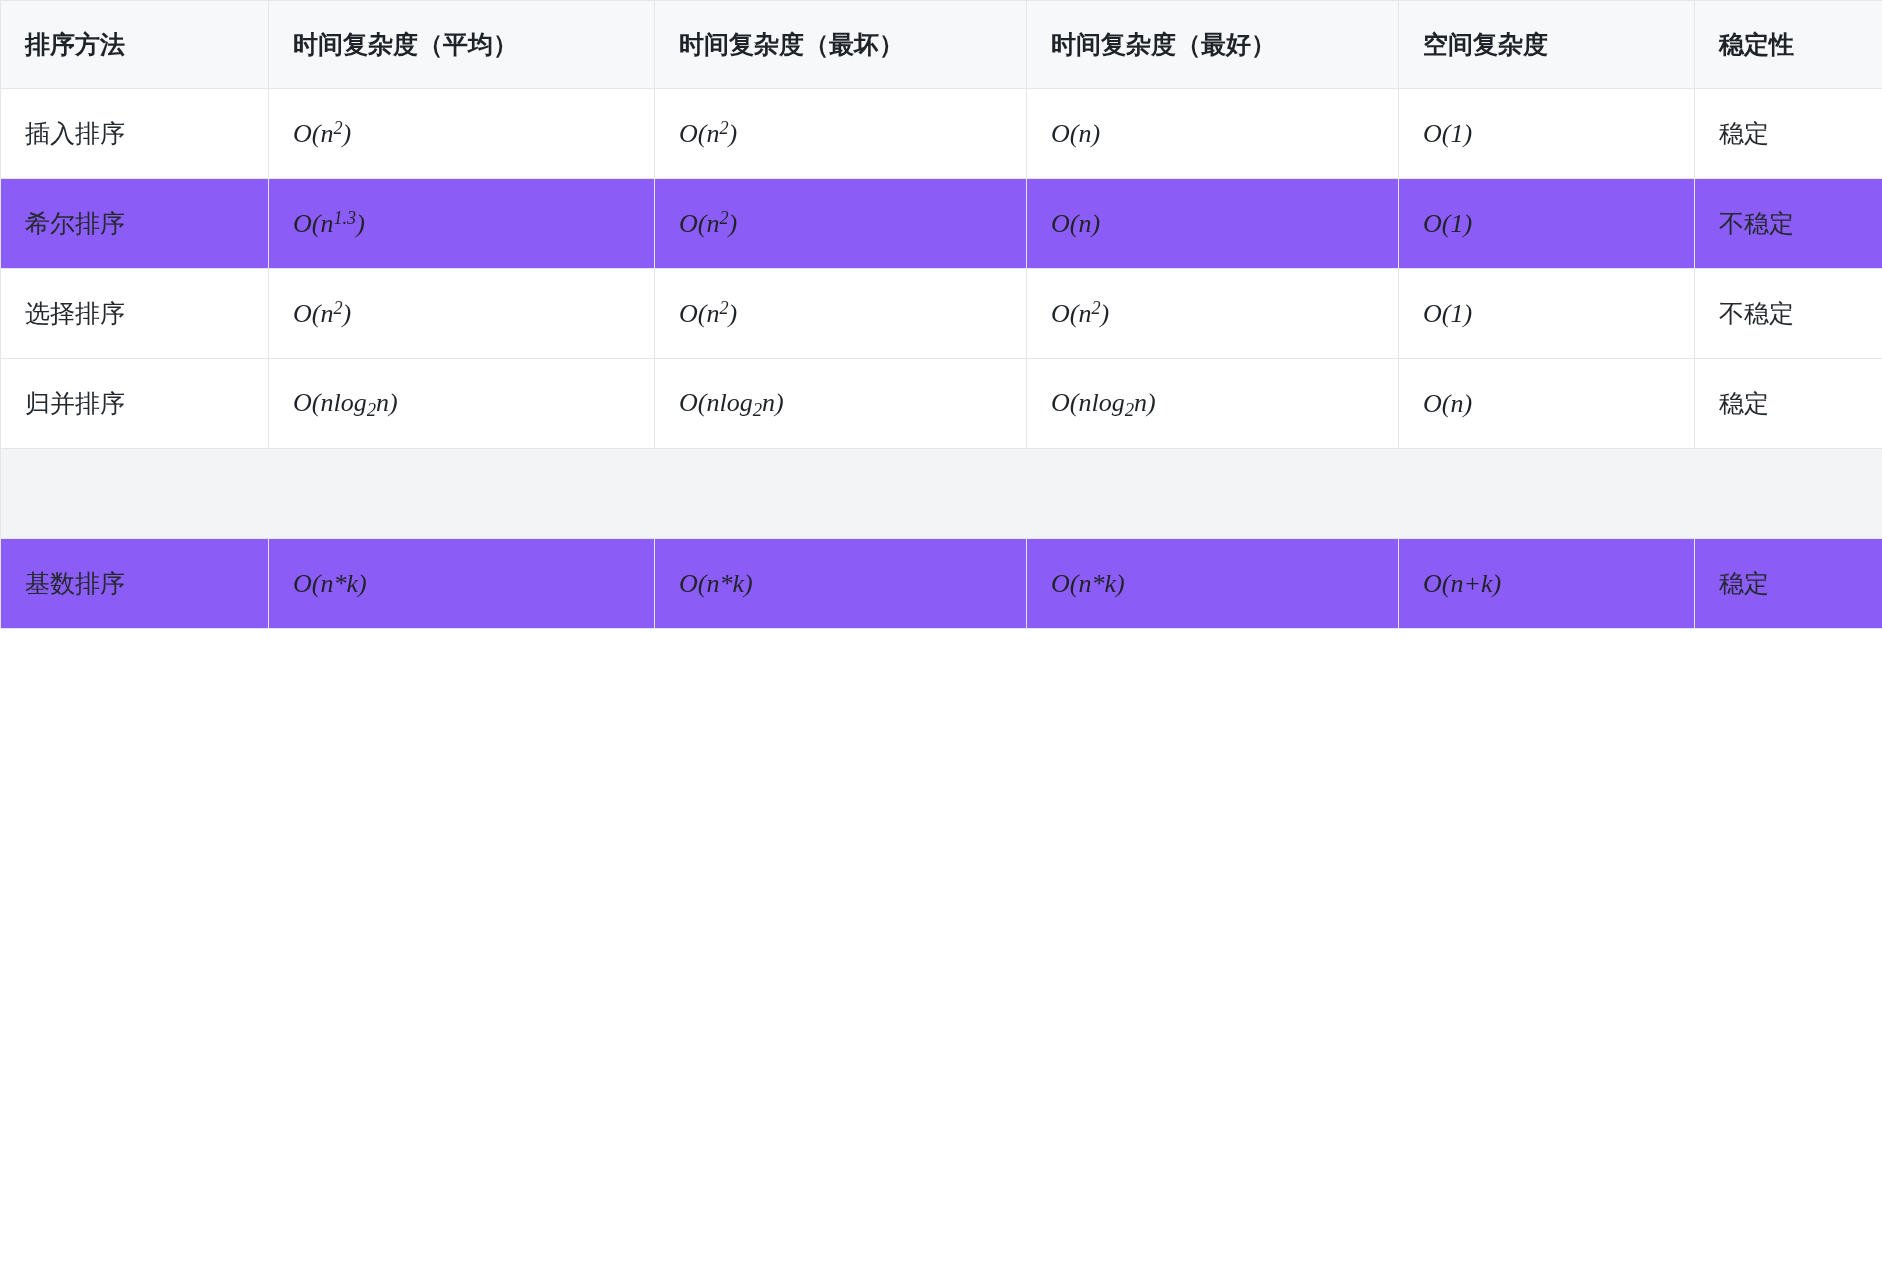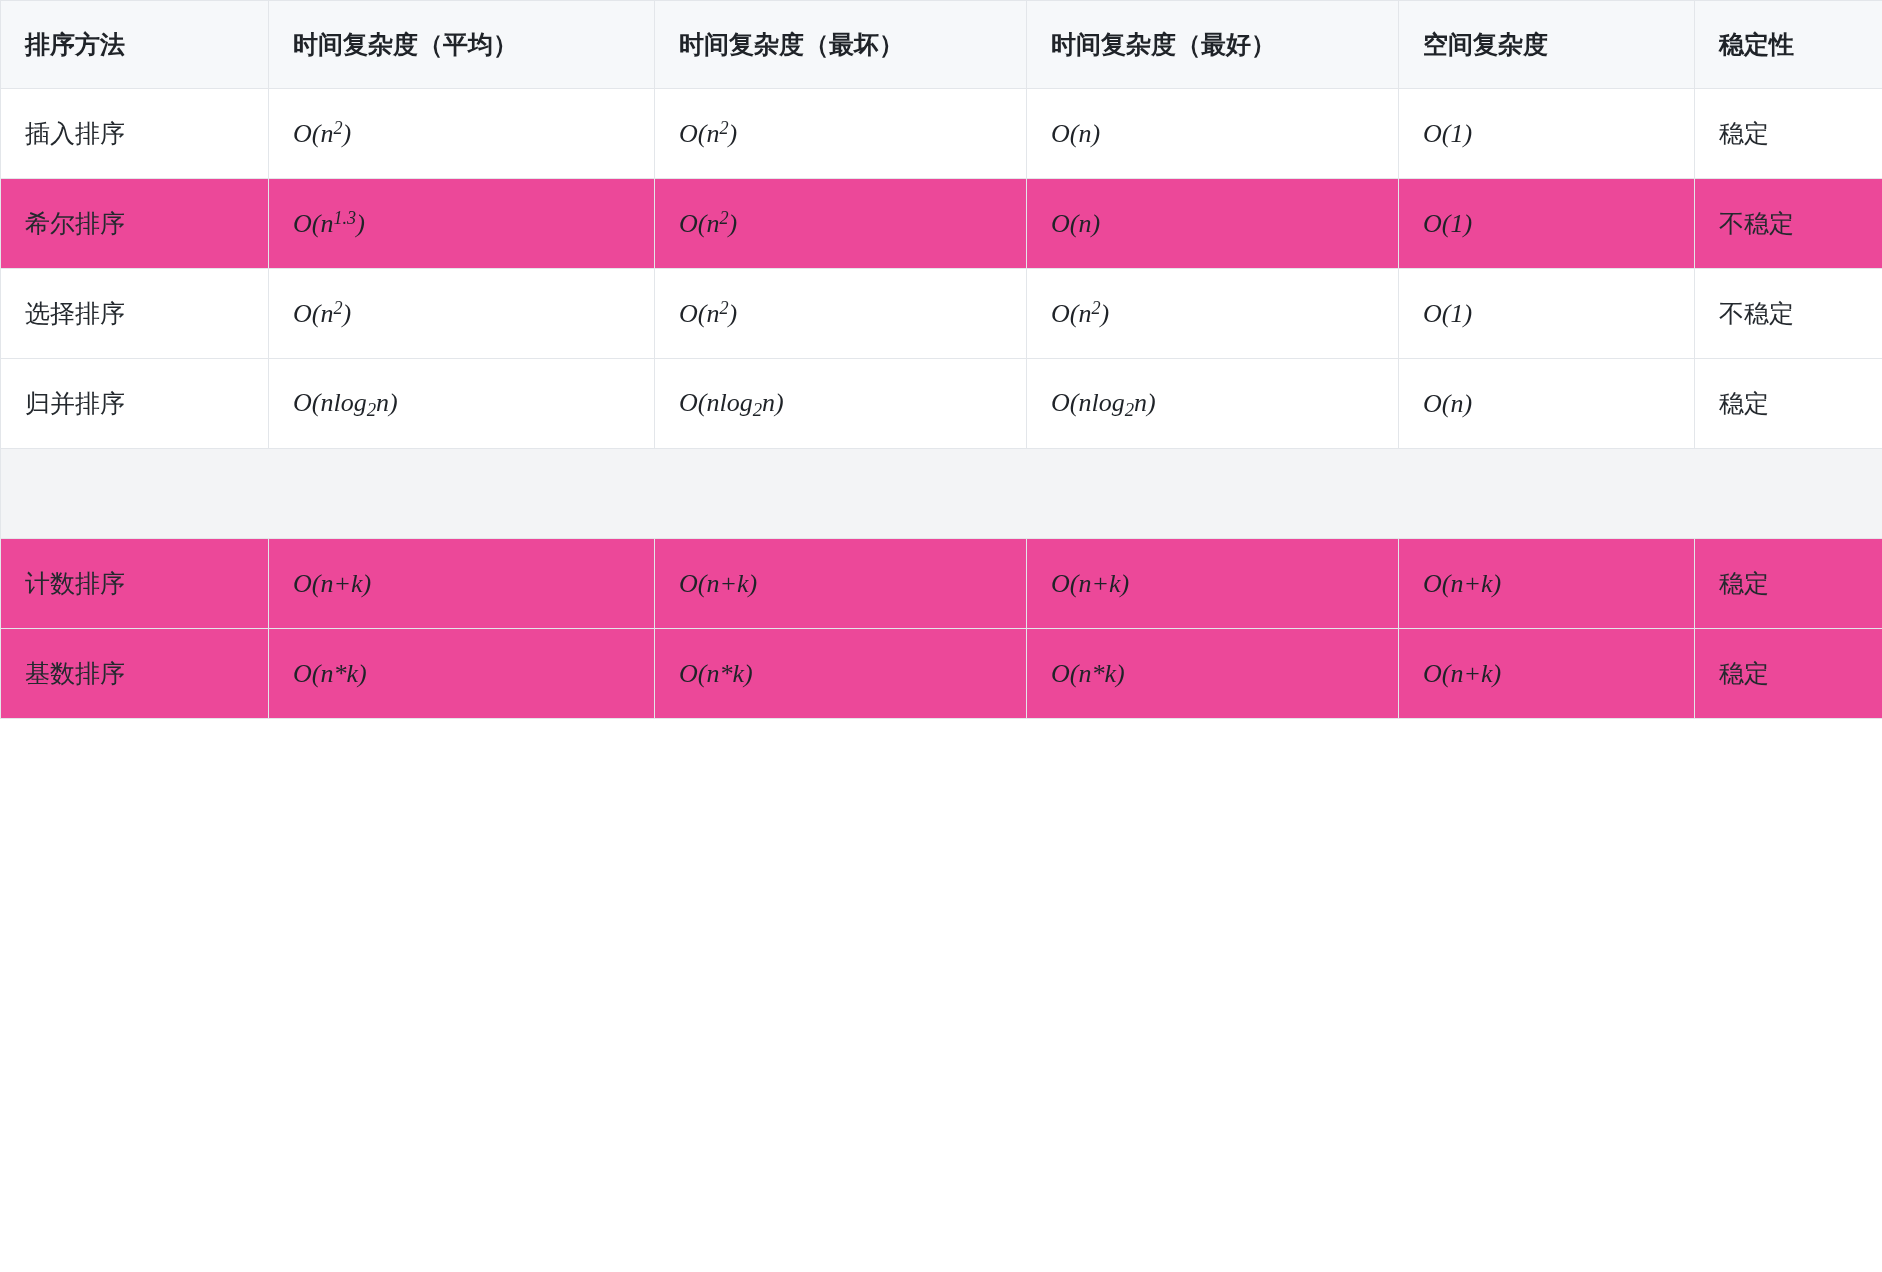--- a/index.html
+++ b/index.html
@@ -43,21 +43,21 @@
     background: #f6f8fa;
     font-weight: bold;
     font-size: 25px;
     color: #1f2328;
     height: 88px;
     padding-top: 16px;
     padding-bottom: 16px;
   }
   table.cmp tbody tr { height: 90px; padding-left: 15px; }
   table.cmp tbody tr.odd td { background: #ffffff; }
-  table.cmp tbody tr.even td { background: #ec4899; }
+  table.cmp tbody tr.even td { background: #8b5cf6; }
 
   table.cmp tbody tr.spacer td {
     background: #f3f4f6;
     height: 56px;
     padding: 0;
     border-left: 1px solid #e3e6ea;
     border-right: 1px solid #e3e6ea;
   }
 
   .method {
@@ -141,28 +141,20 @@
           <td><span class="bigo">O(nlog<sub>2</sub>n)</span></td>
           <td><span class="bigo">O(nlog<sub>2</sub>n)</span></td>
           <td><span class="bigo">O(nlog<sub>2</sub>n)</span></td>
           <td><span class="bigo">O(n)</span></td>
           <td><span class="stable">稳定</span></td>
         </tr>
         <tr class="spacer">
           <td colspan="6"></td>
         </tr>
         <tr class="even">
-          <td><span class="method">计数排序</span></td>
-          <td><span class="bigo">O(n+k)</span></td>
-          <td><span class="bigo">O(n+k)</span></td>
-          <td><span class="bigo">O(n+k)</span></td>
-          <td><span class="bigo">O(n+k)</span></td>
-          <td><span class="stable">稳定</span></td>
-        </tr>
-        <tr class="even">
           <td><span class="method">基数排序</span></td>
           <td><span class="bigo">O(n*k)</span></td>
           <td><span class="bigo">O(n*k)</span></td>
           <td><span class="bigo">O(n*k)</span></td>
           <td><span class="bigo">O(n+k)</span></td>
           <td><span class="stable">稳定</span></td>
         </tr>
       </tbody>
   </table>
 </div>

